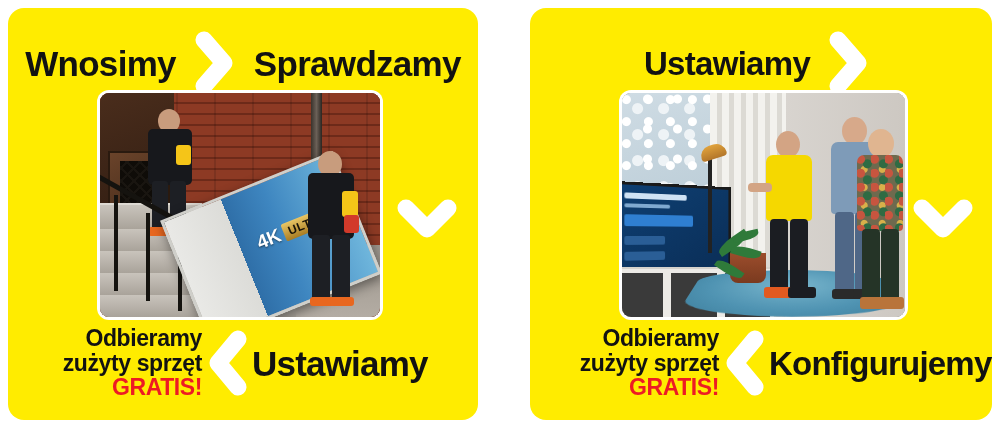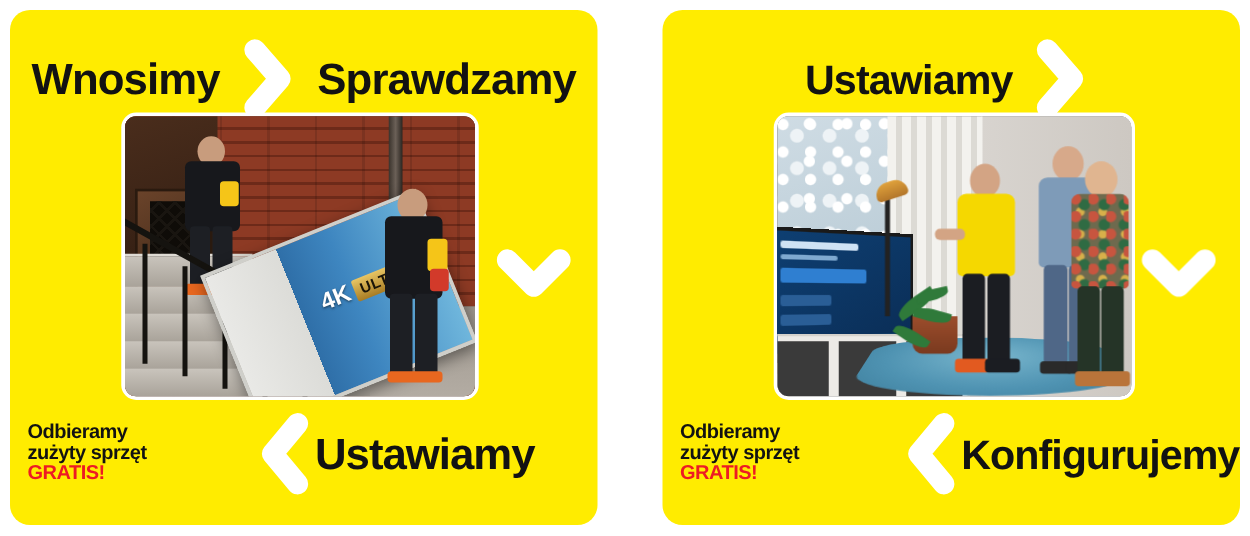--- a/index.html
+++ b/index.html
@@ -105,24 +105,24 @@
     height: 86px;
     display: flex;
     align-items: center;
     justify-content: flex-start;
     padding-left: 14px;
     box-sizing: border-box;
   }
   .recycle-note {
     font-family: "Liberation Sans", sans-serif;
     font-weight: bold;
-    font-size: 16px;
+    font-size: 23px;
     line-height: 1.06;
     color: #121212;
-    text-align: left;
+    text-align: right;
     letter-spacing: -0.4px;
     width: 180px;
     flex: 0 0 auto;
   }
   .recycle-free { color: #ED1B24; display: block; }
   .footer-word {
     font-family: "Liberation Sans", sans-serif;
     font-weight: bold;
     font-size: 35px;
     line-height: 1;

